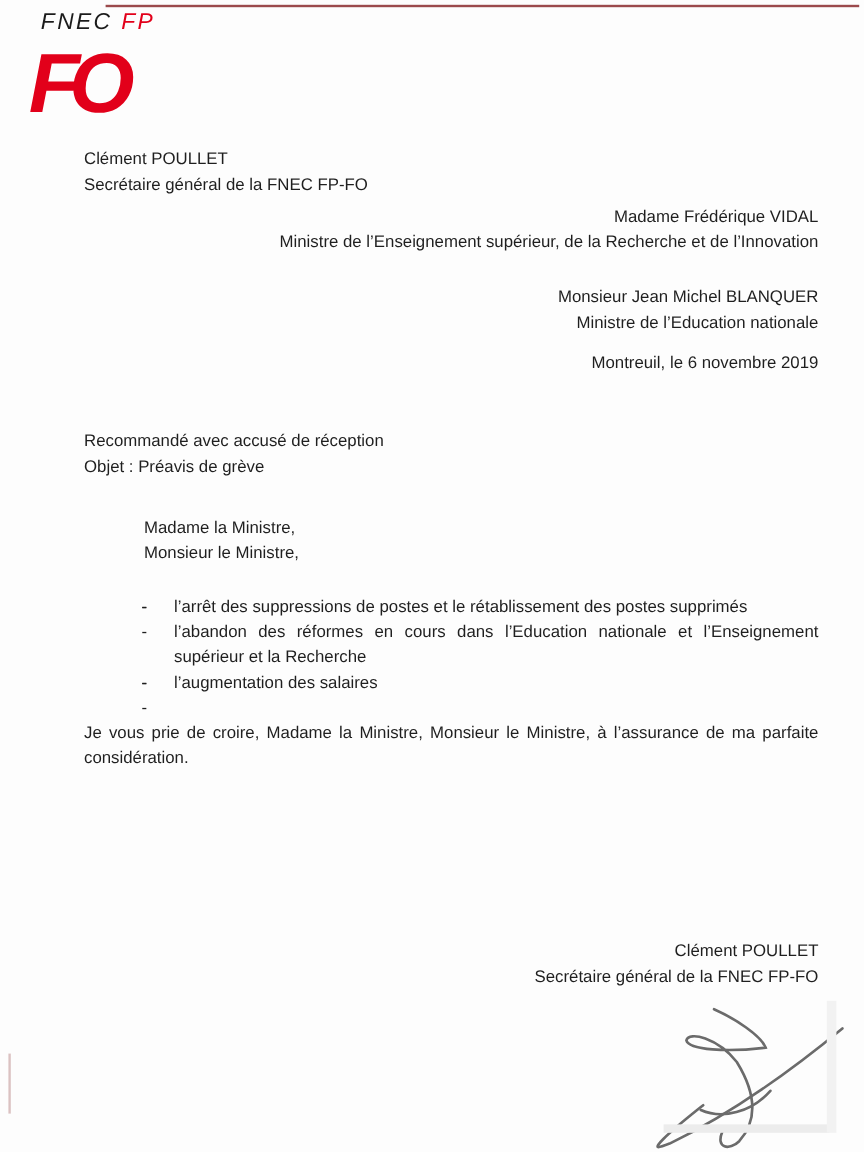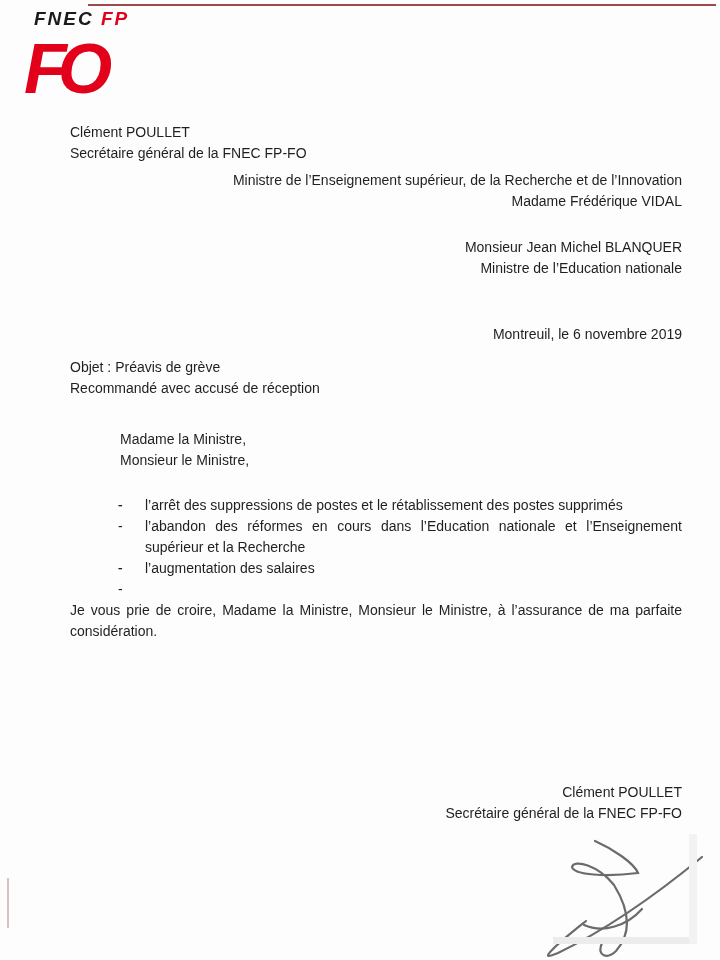--- a/index.html
+++ b/index.html
@@ -18,21 +18,21 @@
   
   .top-rule {
     position: absolute;
     left: 88px; top: 4px;
     width: 628px; height: 2px;
     background: var(--rule-red, #9b4a4c);
   }
   .logo { position: absolute; left: 24px; top: 8px; }
   .logo-top {
     font-style: italic;
-    font-weight: bold;
+    font-weight: normal;
     font-size: 19px;
     letter-spacing: 2px;
     margin-left: 10px;
     white-space: nowrap;
   }
   .logo-fnec { color: #1b1b1b; }
   .logo-fp   { color: var(--brand-red, #e2001a); }
   .logo-fo {
     color: var(--brand-red, #e2001a);
     font-style: italic;
@@ -41,21 +41,21 @@
     line-height: 80px;
     letter-spacing: -9px;
     margin-top: 0px;
   }
 
   
   .sender { position: absolute; left: 70px; top: 122px; }
   .recipient { position: absolute; right: 38px; text-align: right; }
   .recipient-1 { top: 170px; }
   .recipient-2 { top: 237px; }
-  .dateline { position: absolute; right: 38px; top: 324px; text-align: right; }
+  .dateline { position: absolute; right: 38px; top: 292px; text-align: right; }
   .registered-block { position: absolute; left: 70px; top: 357px; }
 
   
   .salutation { position: absolute; left: 120px; top: 429px; }
   .body-flow {
     position: absolute;
     left: 70px; top: 495px;
     width: 612px;
   }
   .body-flow p { margin: 0; text-align: justify; }
@@ -105,34 +105,34 @@
     </div>
     <div class="logo-fo">FO</div>
   </div>
 
   <div class="sender">
     <div>Clément POULLET</div>
     <div>Secrétaire général de la FNEC FP-FO</div>
   </div>
 
   <div class="recipient recipient-1">
+    <div>Madame Frédérique VIDAL</div>
     <div>Ministre de l’Enseignement supérieur, de la Recherche et de l’Innovation</div>
-    <div>Madame Frédérique VIDAL</div>
   </div>
 
   <div class="recipient recipient-2">
     <div>Monsieur Jean Michel BLANQUER</div>
     <div>Ministre de l’Education nationale</div>
   </div>
 
   <div class="dateline">Montreuil, le 6 novembre 2019</div>
 
   <div class="registered-block">
+    <div>Recommandé avec accusé de réception</div>
     <div>Objet : Préavis de grève</div>
-    <div>Recommandé avec accusé de réception</div>
   </div>
 
   <div class="salutation">
     <div>Madame la Ministre,</div>
     <div>Monsieur le Ministre,</div>
   </div>
 
   <div class="body-flow">
 
     <ul class="demands">

